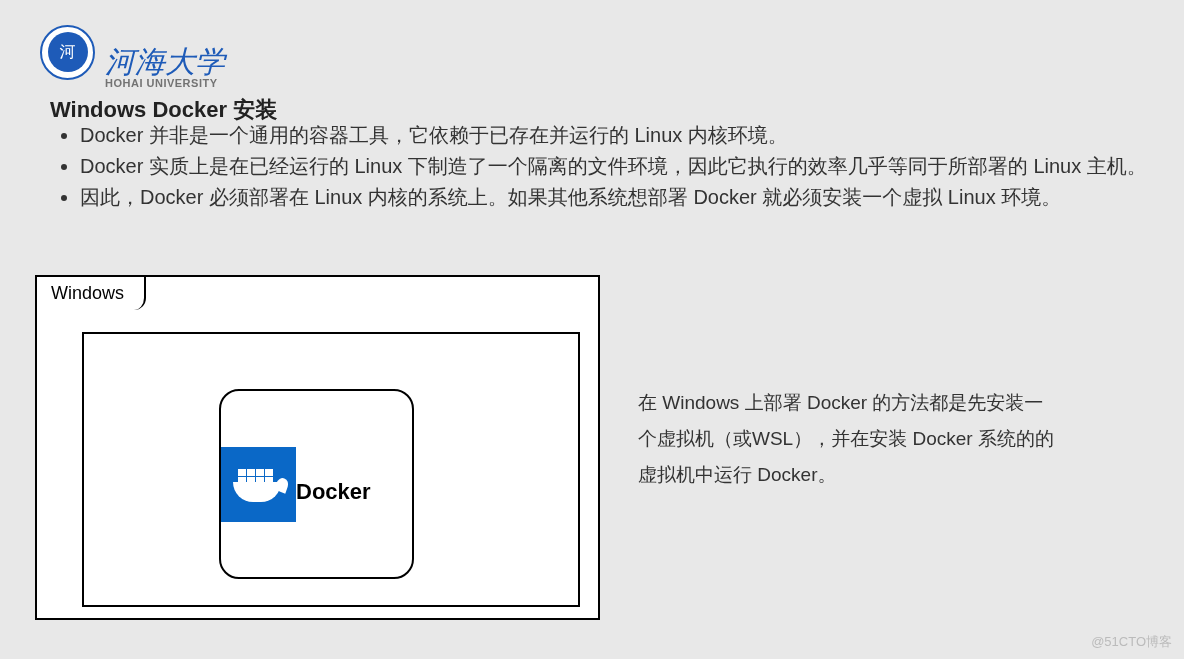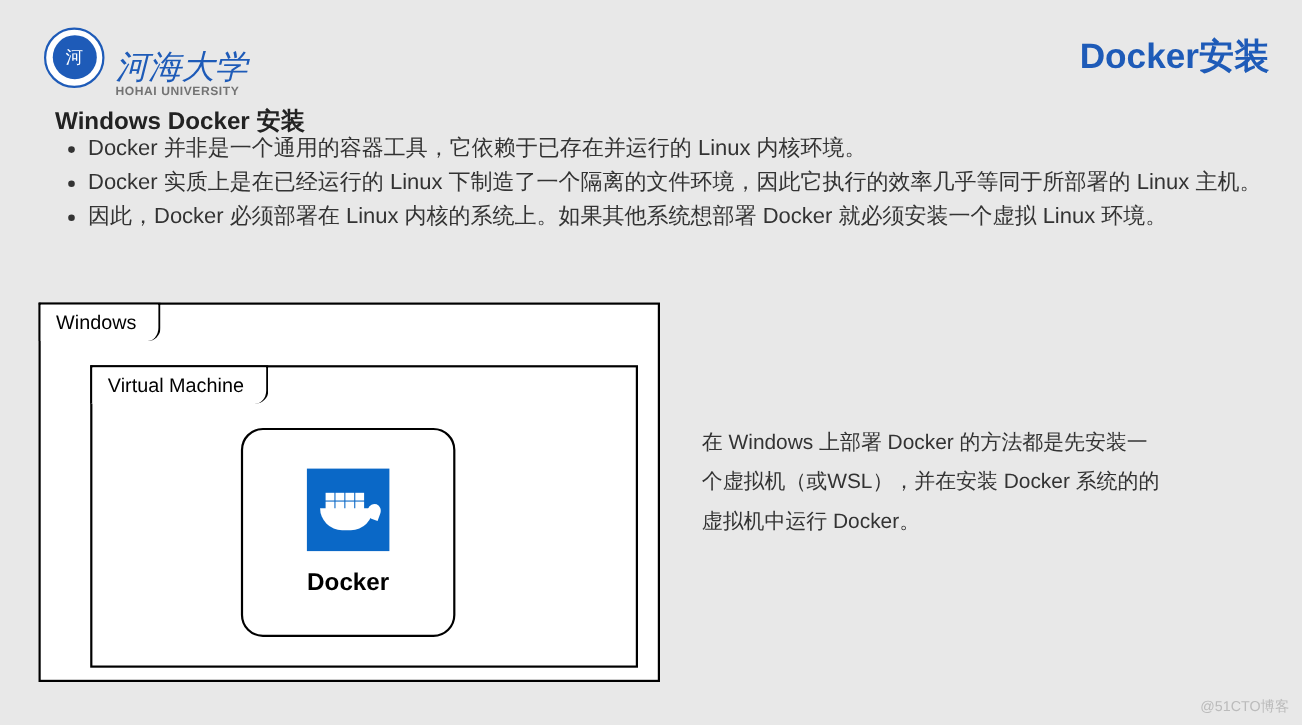--- a/index.html
+++ b/index.html
@@ -149,23 +149,22 @@
     }
     .inner-box {
       position: absolute;
       left: 135px;
       top: 55px;
       width: 195px;
       height: 190px;
       border: 2px solid #000;
       border-radius: 20px;
       display: flex;
-      flex-direction: column;
-      align-items: center;
-      justify-content: center;
+      flex-direction: row;
+      align-items: center;
       background: #fff;
     }
     .docker-logo {
       width: 75px;
       height: 75px;
       background: #0a68c7;
       display: flex;
       align-items: center;
       justify-content: center;
       position: relative;
@@ -236,36 +235,34 @@
 <div class="header">
   <div class="logo-area">
     <div class="logo-circle">
       <div class="logo-inner">河</div>
     </div>
     <div class="univ-name">
       <div class="univ-cn">河海大学</div>
       <div class="univ-en">HOHAI UNIVERSITY</div>
     </div>
   </div>
-  <div class="page-title">Docker安装</div>
 </div>
 
 <div class="section-title">Windows Docker 安装</div>
 
 <ul class="bullets">
   <li>Docker 并非是一个通用的容器工具，它依赖于已存在并运行的 Linux 内核环境。</li>
   <li>Docker 实质上是在已经运行的 Linux 下制造了一个隔离的文件环境，因此它执行的效率几乎等同于所部署的 Linux 主机。</li>
   <li>因此，Docker 必须部署在 Linux 内核的系统上。如果其他系统想部署 Docker 就必须安装一个虚拟 Linux 环境。</li>
 </ul>
 
 <div class="diagram-area">
   <div class="outer-box">
     <div class="outer-tab">Windows</div>
     <div class="middle-box">
-      <div class="middle-tab">Virtual Machine</div>
       <div class="inner-box">
         <div class="docker-logo">
           <div class="docker-whale">
             <div class="containers">
               <div class="container-box"></div>
               <div class="container-box"></div>
               <div class="container-box"></div>
               <div class="container-box"></div>
               <div class="container-box"></div>
               <div class="container-box"></div>

